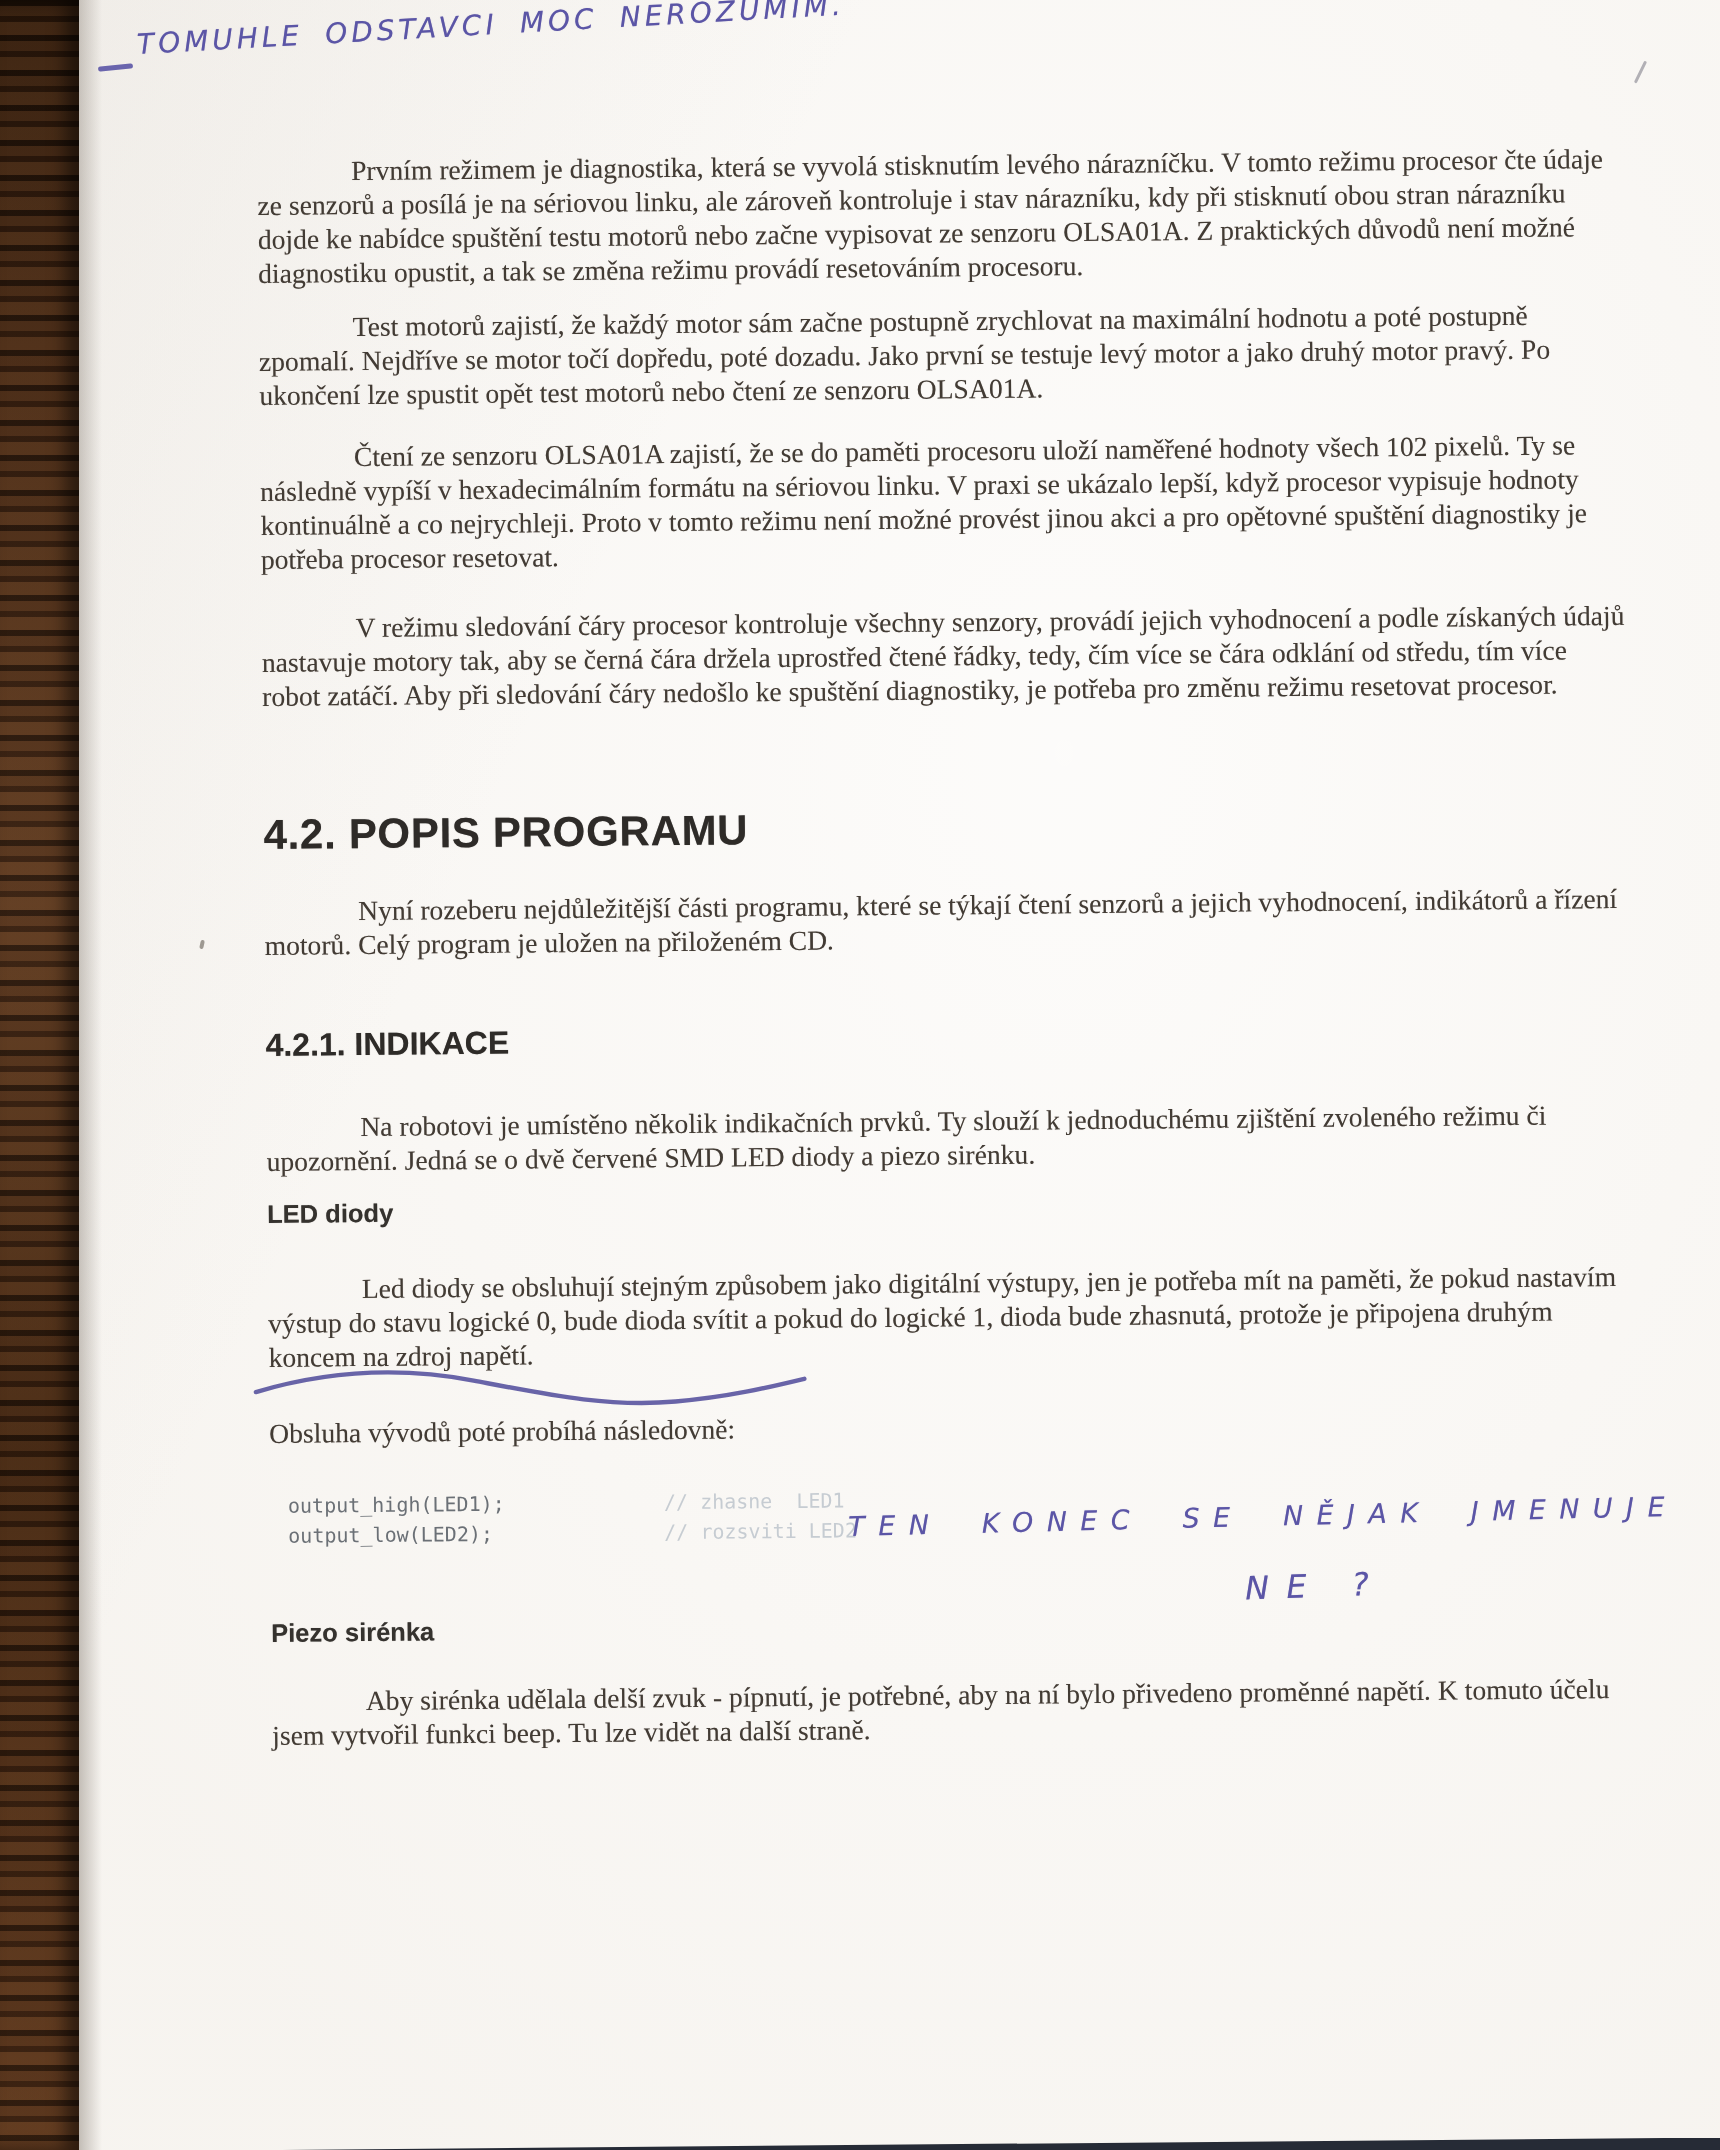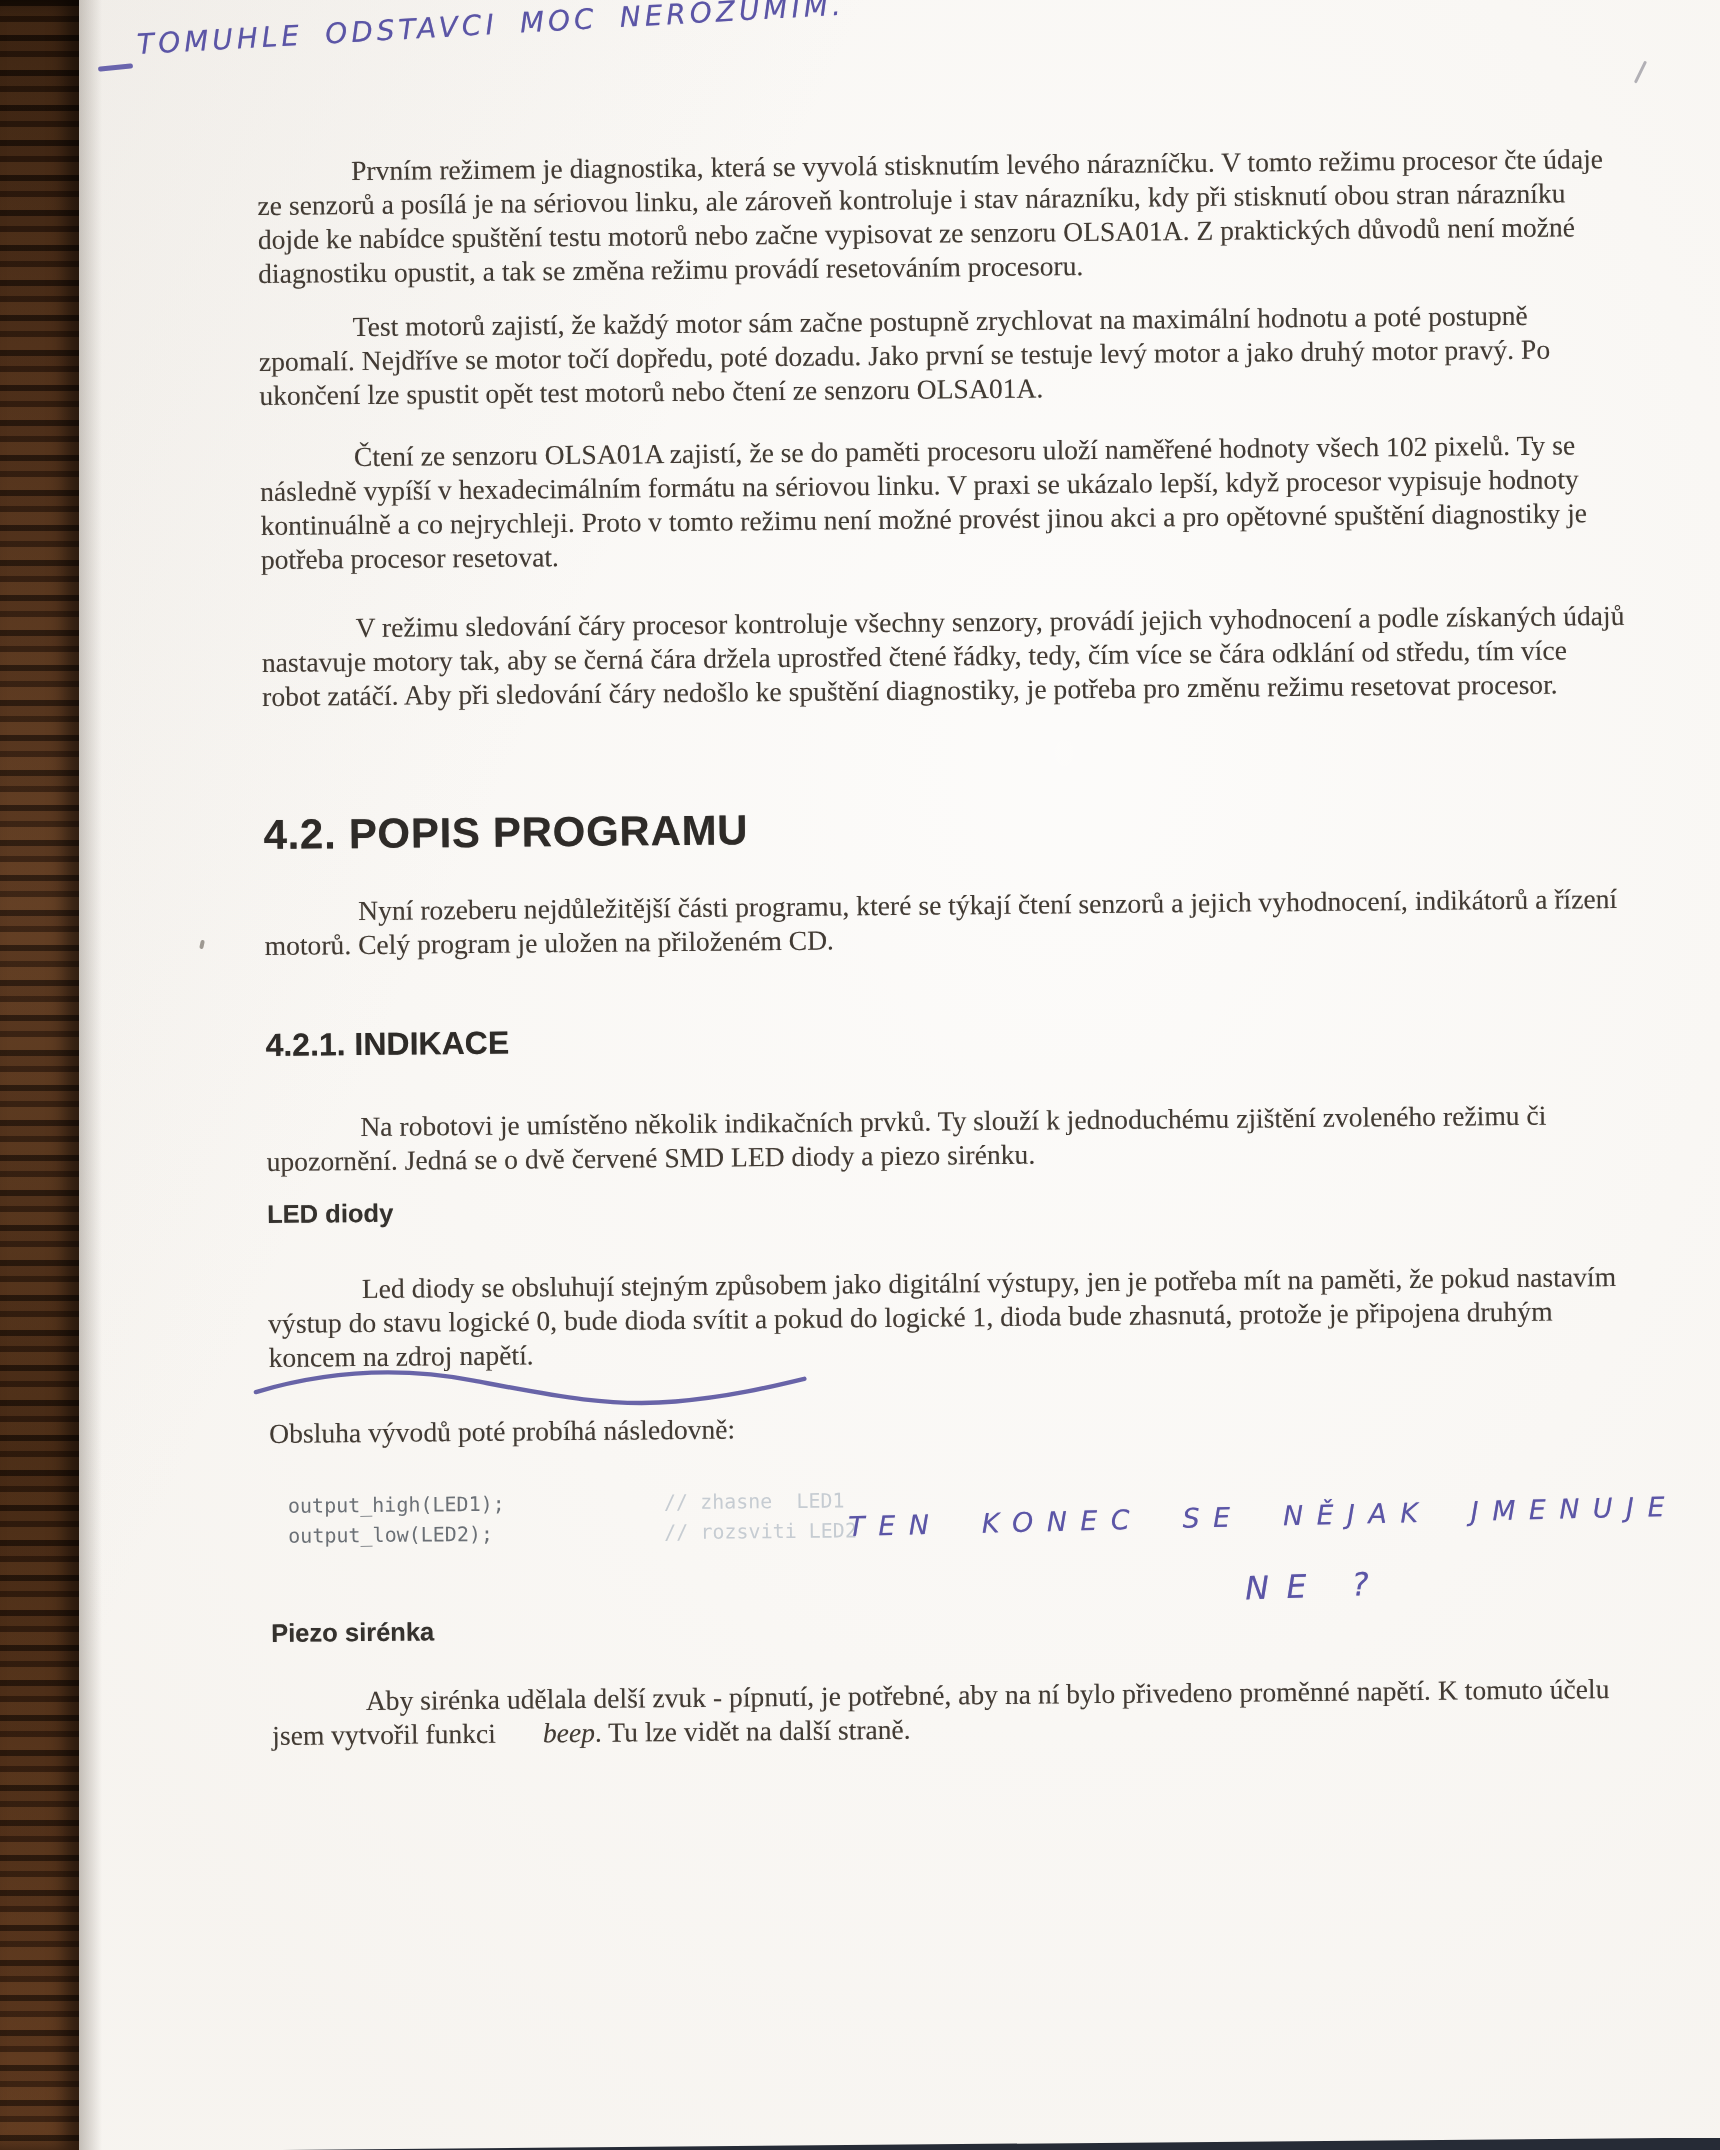--- a/index.html
+++ b/index.html
@@ -102,21 +102,21 @@
     transform:rotate(26deg);opacity:.75;border-radius:1.3px;
   }
   .speck{
     position:absolute;left:200px;top:940px;width:4px;height:9.4px;background:#6f695f;
     transform:rotate(12deg);opacity:.65;border-radius:2px;
   }
   .bottom-edge{
     position:absolute;left:153px;bottom:0;width:1567px;height:13.4px;background:#262b36;
     clip-path:polygon(0 100%,100% 0,100% 100%);
   }
-  .it{font-style:italic;margin-left:40px;}
+  .it{}
 </style>
 </head>
 <body>
 
 <div id="page">
   <div class="wood"></div>
   <div class="edge-shadow"></div>
   <div class="paper-shade"></div>
 
   <div class="content">

